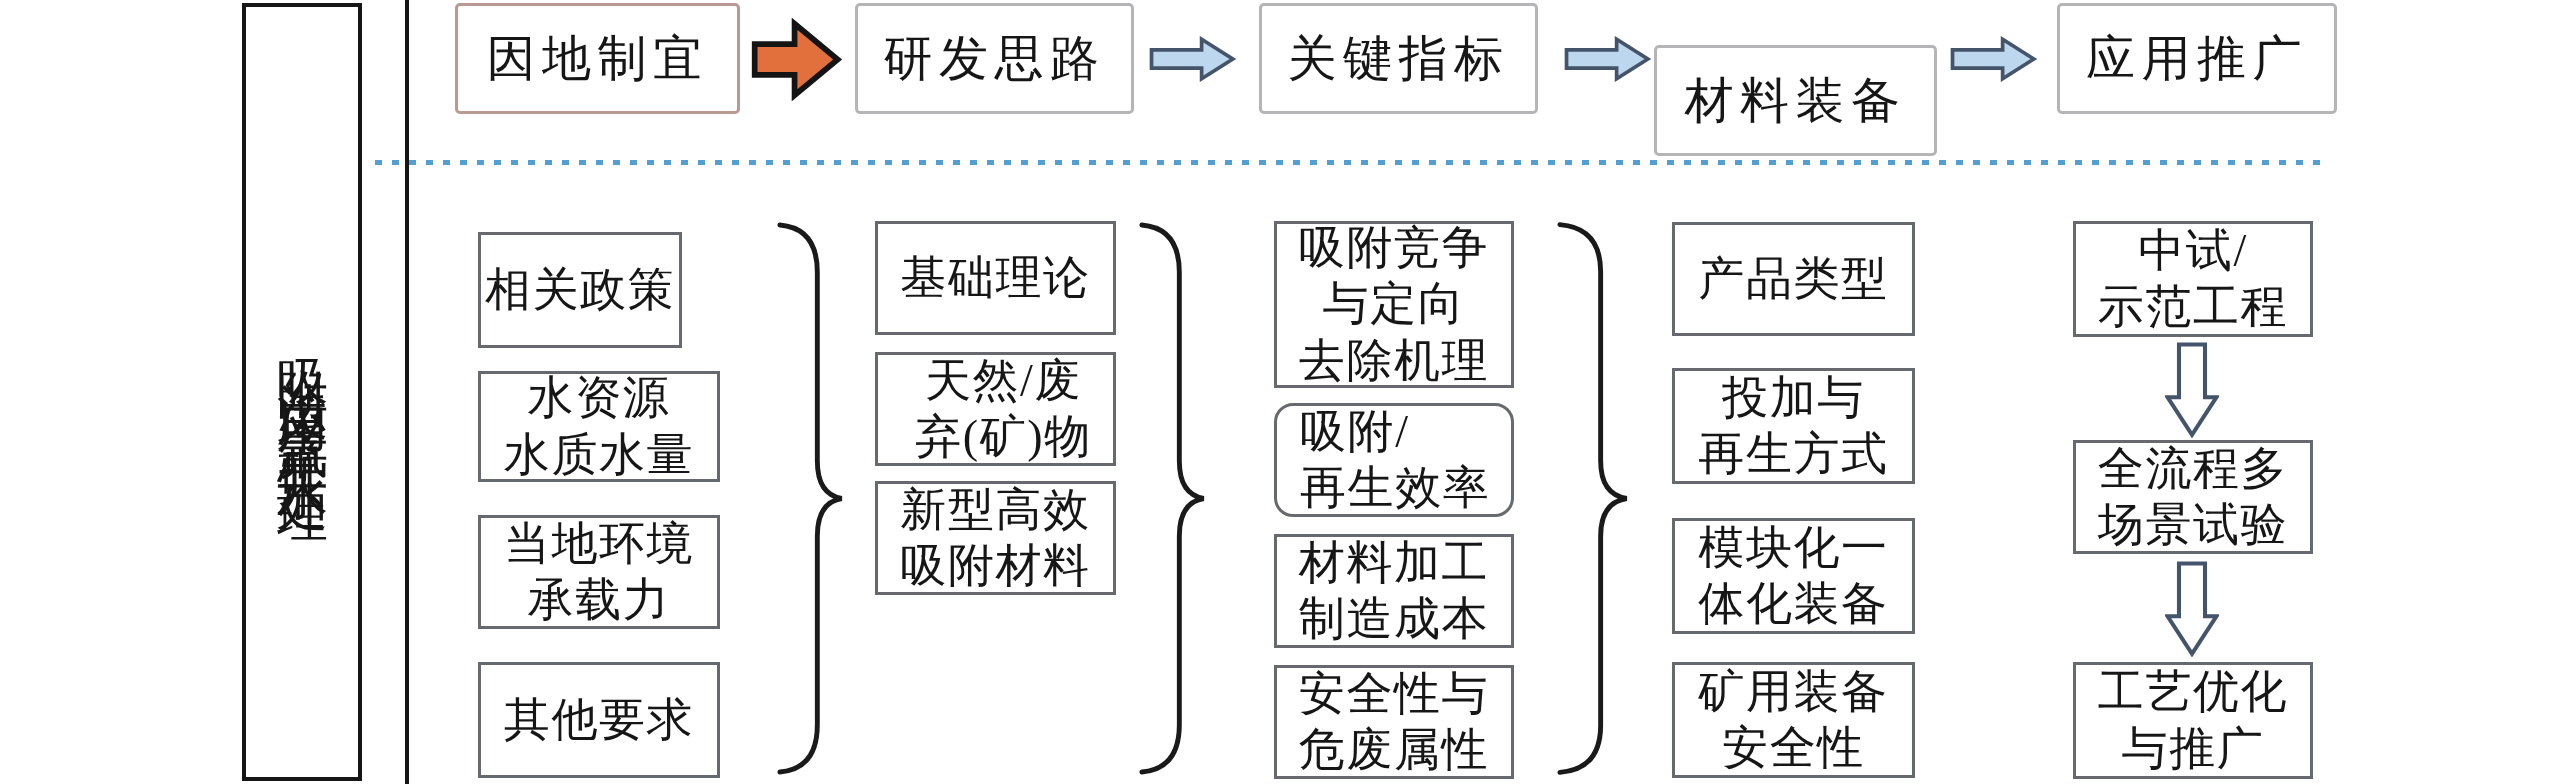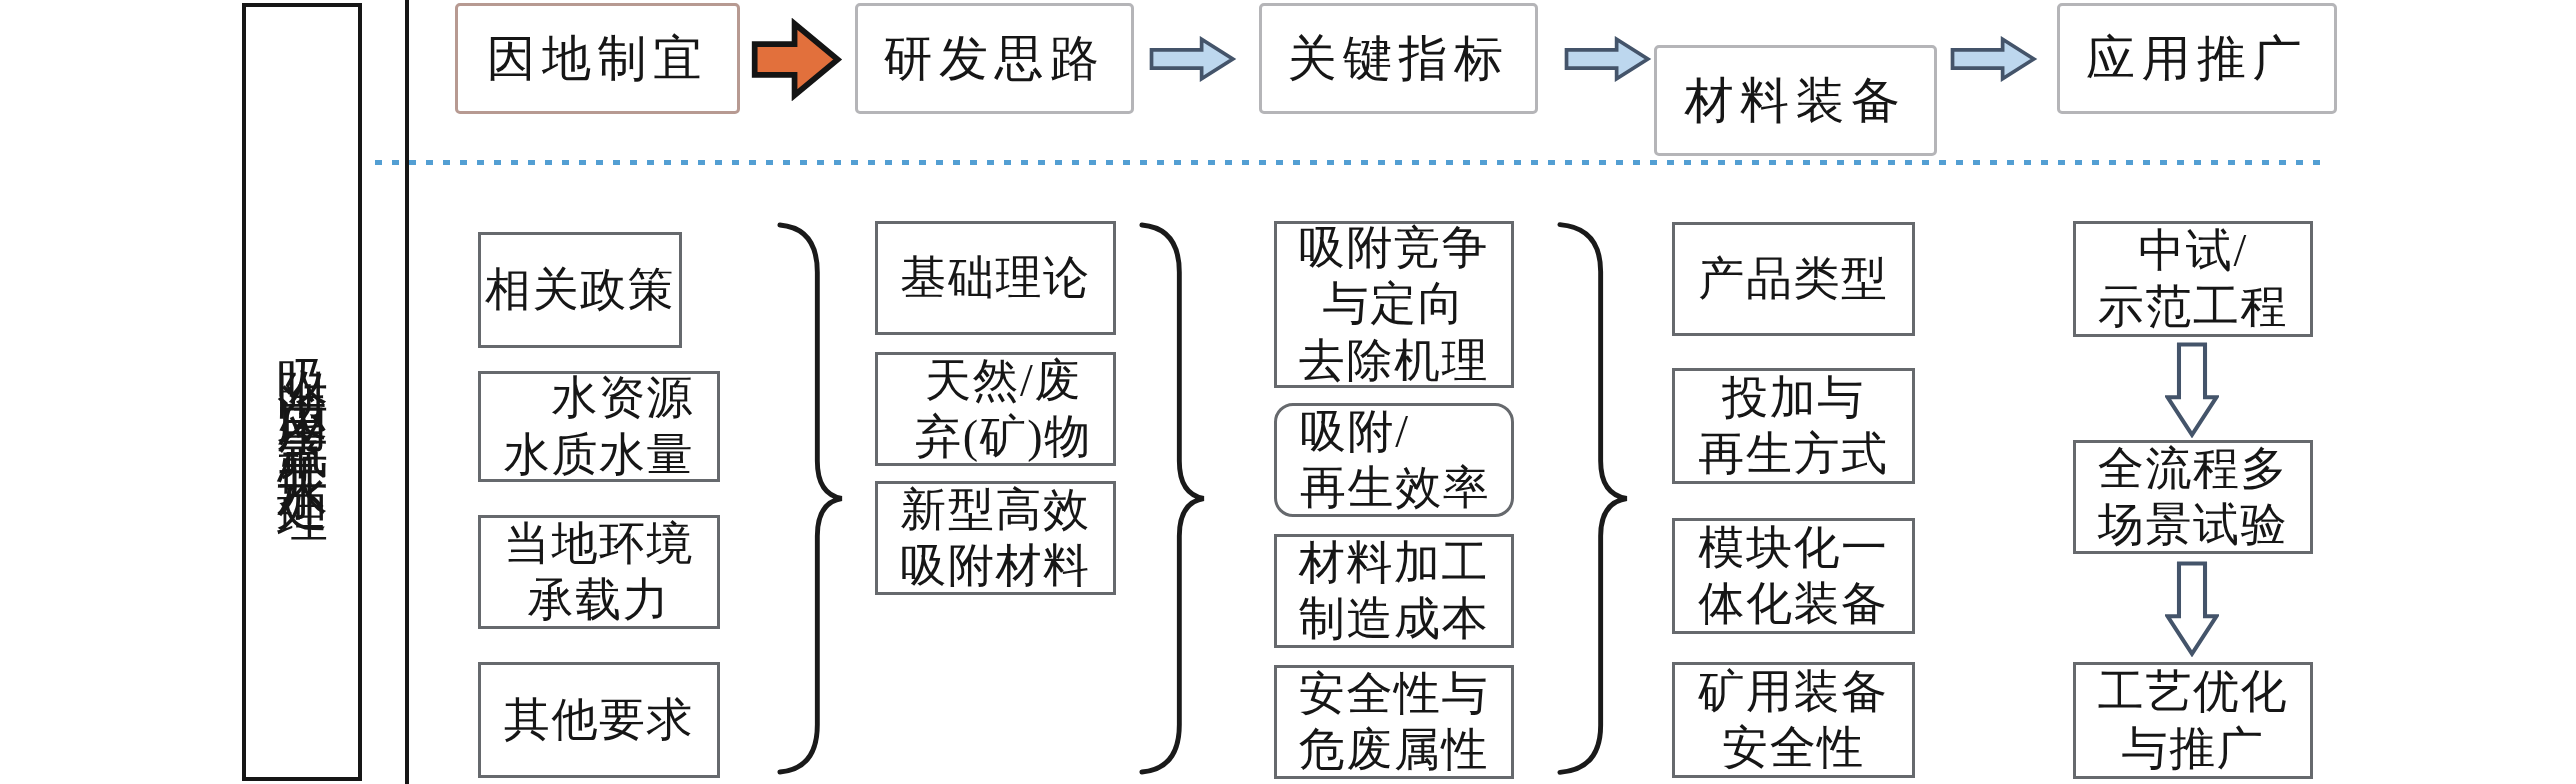--- a/index.html
+++ b/index.html
@@ -75,21 +75,21 @@
   <svg class="arrow" style="left:1564px;top:36px;" width="88" height="46" viewBox="0 0 107 56">
     <polygon points="3,17 64,17 64,4 102,28 64,52 64,39 3,39" fill="#bdd7ee" stroke="#44546a" stroke-width="4.5"></polygon>
   </svg>
   <svg class="arrow" style="left:1950px;top:36px;" width="88" height="46" viewBox="0 0 107 56">
     <polygon points="3,17 64,17 64,4 102,28 64,52 64,39 3,39" fill="#bdd7ee" stroke="#44546a" stroke-width="4.5"></polygon>
   </svg>
 
   <div class="dotted-line"></div>
 
   <div class="cbox" style="left:478px;top:232px;width:204px;height:116px;">相关政策</div>
-  <div class="cbox" style="left:478px;top:371px;width:242px;height:111px;text-align:right;">水资源
+  <div class="cbox" style="left:478px;top:371px;width:242px;height:111px;">水资源
 水质水量</div>
   <div class="cbox" style="left:478px;top:515px;width:242px;height:114px;">当地环境
 承载力</div>
   <div class="cbox" style="left:478px;top:662px;width:242px;height:116px;">其他要求</div>
   <svg class="brace" style="left:775px;top:219px;" width="70" height="559" viewBox="0 0 86 684">
     <path d="M 6,6 Q 52,10 52,64 L 52,296 Q 52,337 82,342 Q 52,347 52,388 L 52,620 Q 52,674 6,678" fill="none" stroke="#1a1a1a" stroke-width="6" stroke-linecap="round"></path>
   </svg>
 
   <div class="cbox" style="left:875px;top:221px;width:241px;height:114px;">基础理论</div>
   <div class="cbox" style="left:875px;top:352px;width:241px;height:114px;padding-left:16px;">天然/废

